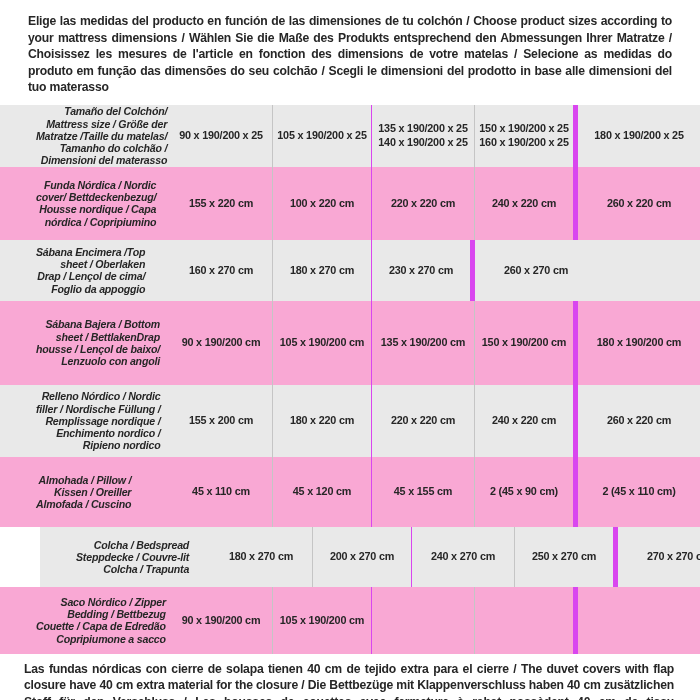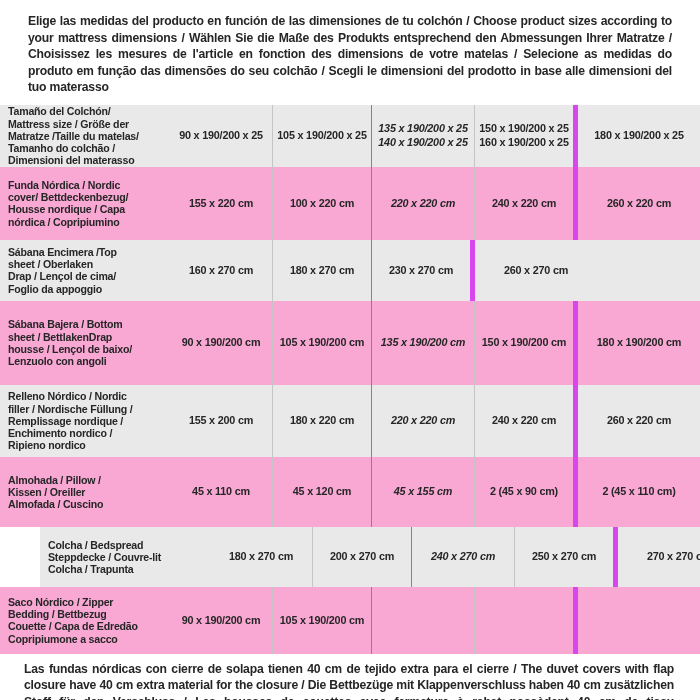--- a/index.html
+++ b/index.html
@@ -39,28 +39,29 @@
     font-weight: 700;
     font-size: 10.8px;
     line-height: 13.5px;
     letter-spacing: -0.2px;
     white-space: pre-line;
     text-align: center;
   }
   .cell.label {
     width: 170px;
     justify-content: flex-start;
-    text-align: left;
-    padding-left: 8px;
+    text-align: right;
+    padding-left: 36px;
     font-size: 10.6px;
     line-height: 12.3px;
+    font-style: italic;
   }
   .cell.v1 { width: 103px; border-right: 1px solid #c5c5c5; }
   .cell.v2 { width: 99px;  border-right: 1px solid #d946ef; }
-  .cell.v3 { width: 103px; border-right: 1px solid #c5c5c5; font-style: italic; }
+  .cell.v3 { width: 103px; border-right: 1px solid #c5c5c5; }
   .cell.v4 { width: 103px; border-right: 5px solid #d946ef; }
   .cell.v5 { width: 122px; }
   .r1 { height: 62px; }
   .r2 { height: 73px; }
   .r3 { height: 61px; }
   .r4 { height: 84px; }
   .r5 { height: 72px; }
   .r6 { height: 70px; }
   .r7 { height: 60px; margin-left: 40px; }
   .r8 { height: 67px; }

